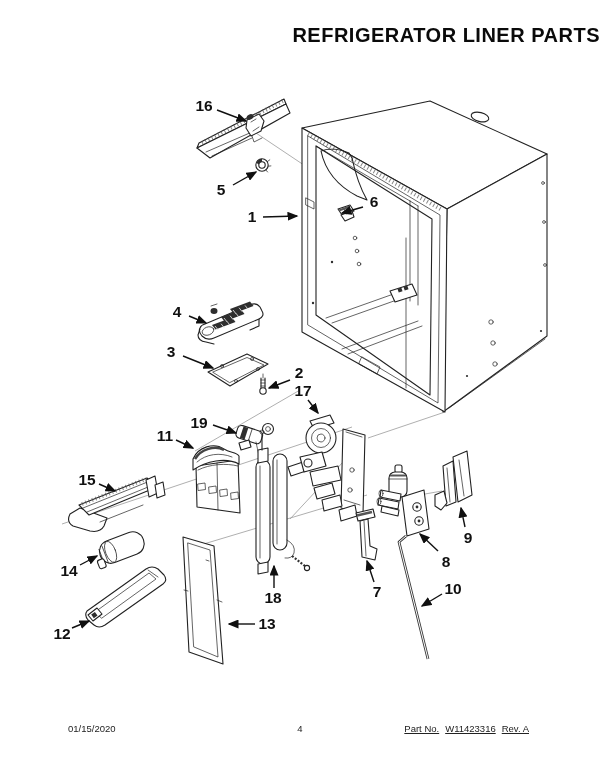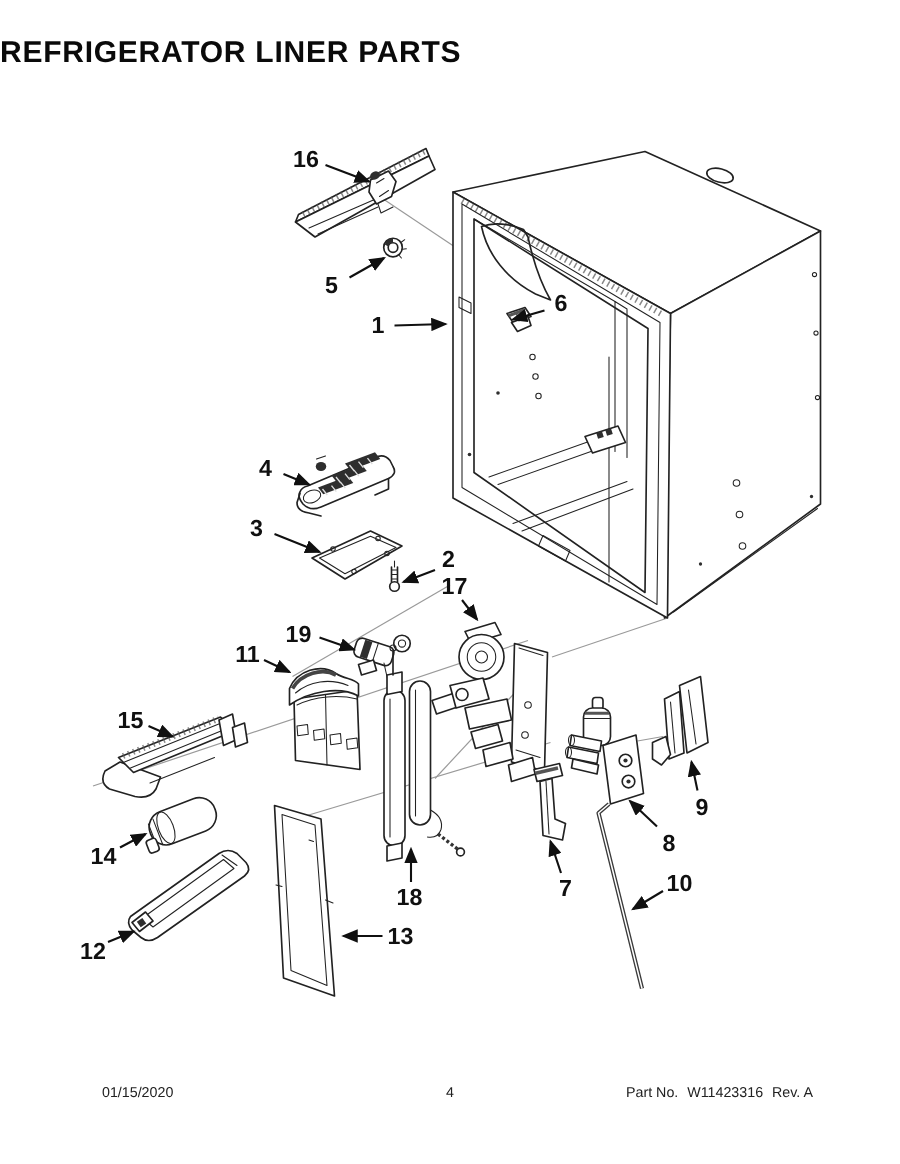--- a/index.html
+++ b/index.html
@@ -1,25 +1,25 @@
 <!DOCTYPE html>
 <html><head>
 <meta charset="utf-8">
 <style>
   html,body{margin:0;padding:0;background:#fff;}
   .page{position:relative;width:600px;height:776px;background:#ffffff;overflow:hidden;
         font-family:"Liberation Sans",sans-serif;}
-  .title{position:absolute;top:24px;left:0;width:100%;text-align:left;
+  .title{position:absolute;top:24px;left:0;width:100%;text-align:right;
          font-size:20px;font-weight:bold;letter-spacing:.5px;color:#0a0a0a;}
   .diagram-svg{position:absolute;left:0;top:0;}
   .footer{position:absolute;top:723px;left:0;width:100%;height:14px;
           font-size:9.5px;color:#222;}
   .footer .f-date{position:absolute;left:52px;margin-left:16px;}
   .footer .f-page{position:absolute;left:0;width:100%;text-align:center;}
-  .footer .f-part{position:absolute;right:58px;}
+  .footer .f-part{position:absolute;right:71px;text-decoration:underline;}
   .footer .f-part span{margin-left:6px;}
   
   .ln{fill:none;stroke:#222;stroke-width:1.1;stroke-linejoin:round;stroke-linecap:round;}
   .thin{stroke-width:.7;}
   .fill{fill:#fff;stroke:#222;stroke-width:1.1;stroke-linejoin:round;stroke-linecap:round;}
   .dark{fill:#2e2e2e;stroke:none;}
   .faint line{stroke:#9a9a9a;stroke-width:.8;}
   .serr{stroke:#555;stroke-width:4;stroke-dasharray:1 2.6;opacity:.7;fill:none;}
   .callout line{stroke:#101010;stroke-width:1.4;}
   .callout text{font-family:"Liberation Sans",sans-serif;font-size:15.5px;

